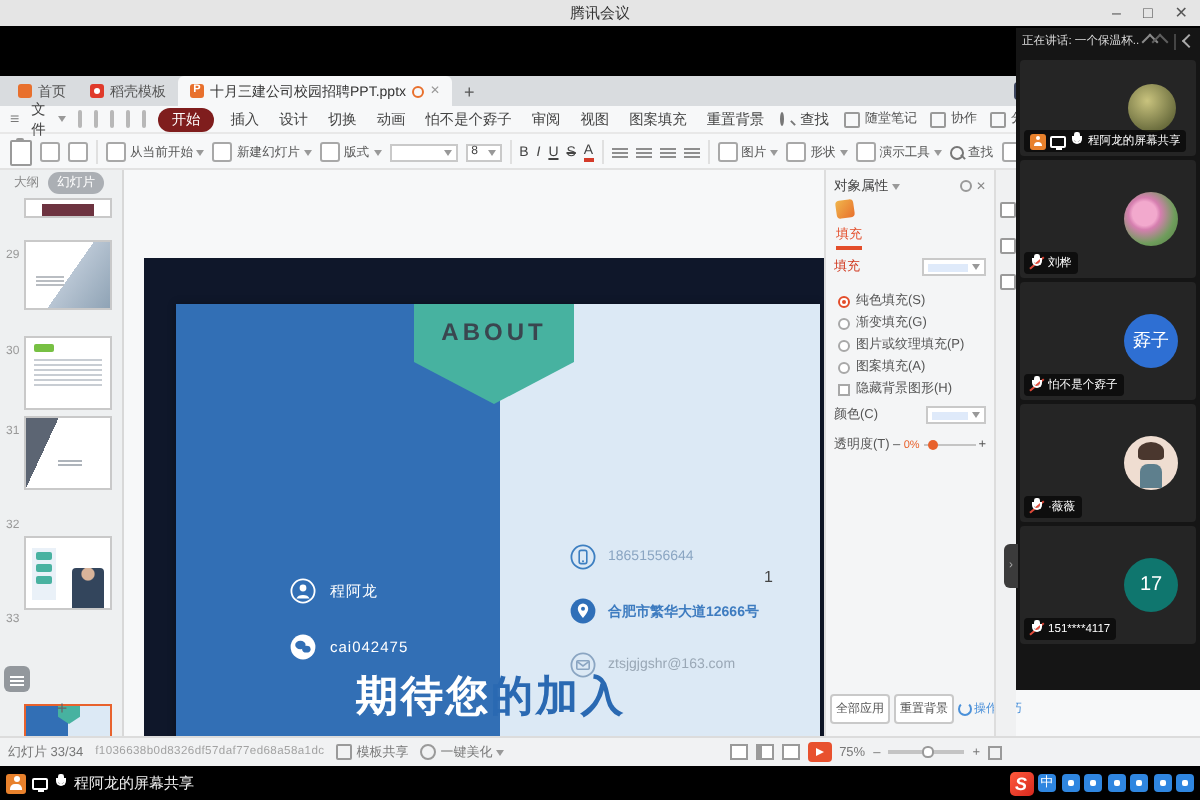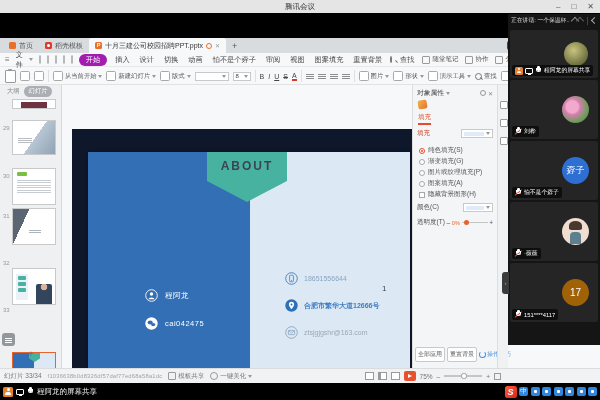--- a/index.html
+++ b/index.html
@@ -41,21 +41,21 @@
   .acct{font-size:6.5px;color:#555;}
   .vdiv{width:1px;height:9px;background:#c2c2c2;}
   .wps-ctrls{display:flex;gap:8px;font-size:7px;color:#666;}
 
   
   .menubar{position:absolute;left:0;top:15px;width:600px;height:14px;background:#f7f8f9;border-bottom:1px solid #e8e8e8;display:flex;align-items:center;gap:6px;padding:0 5px;box-sizing:border-box;font-size:7.2px;color:#444;}
   .menubar .ham{color:#777;font-size:8px;}
   .caret{display:inline-block;width:0;height:0;border-left:2.5px solid transparent;border-right:2.5px solid transparent;border-top:3px solid #999;}
   .qchip{width:7px;height:7px;border:1px solid #b8b8b8;border-radius:1px;background:#fdfdfd;}
   .menu-item{padding:1px 2px;white-space:nowrap;}
-  .menu-item.pill{background:#a21caf;color:#fff;border-radius:8px;padding:1px 7px;}
+  .menu-item.pill{background:#7f1d1d;color:#fff;border-radius:8px;padding:1px 7px;}
   .mag{position:relative;width:5px;height:5px;border:1px solid #777;border-radius:50%;}
   .mag::after{content:"";position:absolute;left:4px;top:4px;width:3px;height:1px;background:#777;transform:rotate(45deg);}
   .mb-right{margin-left:auto;display:flex;align-items:center;gap:7px;margin-right:112px;}
   .mb-act{display:flex;align-items:center;gap:2px;font-size:6.5px;color:#555;white-space:nowrap;}
   .mb-ico{width:6px;height:6px;border:1px solid #9a9a9a;border-radius:1px;}
 
   
   .toolbar{position:absolute;left:0;top:30px;width:600px;height:17px;background:#f7f8f9;border-bottom:1px solid #e2e2e2;display:flex;align-items:center;gap:4px;padding:0 5px;box-sizing:border-box;font-size:6.3px;color:#555;}
   .clip{width:9px;height:11px;border:1px solid #9a9a9a;border-radius:1px;position:relative;background:#fff;}
   .clip::before{content:"";position:absolute;left:2px;top:-2px;width:4px;height:2px;background:#9a9a9a;border-radius:1px;}
@@ -187,21 +187,21 @@
   .tile{position:relative;background:#252525;border-radius:2px;display:flex;align-items:center;justify-content:center;padding-left:43px;}
   .tile.t1{height:48px;}
   .tile.tn{height:59px;}
   .av{border-radius:50%;}
   .av.olive{width:24px;height:24px;background:radial-gradient(circle at 40% 35%,#c9c37e,#6e7040 70%,#4d5128);}
   .av.flower{width:27px;height:27px;background:radial-gradient(circle at 38% 40%,#f2a9cd 0 6px,#d67fb0 8px,#6f9d5c 15px,#507a42);}
   .av.bluetxt{width:27px;height:27px;background:#2e6fd3;color:#fff;display:flex;align-items:center;justify-content:center;font-size:9px;}
   .av.girl{width:27px;height:27px;background:#efddd1;position:relative;overflow:hidden;}
   .av.girl::before{content:"";position:absolute;left:7px;top:3px;width:13px;height:9px;border-radius:50% 50% 20% 20%;background:#4a372e;}
   .av.girl::after{content:"";position:absolute;left:8px;top:14px;width:11px;height:12px;border-radius:4px 4px 0 0;background:#5e7f8d;}
-  .av.num17{width:27px;height:27px;background:#a16207;color:#fff;display:flex;align-items:center;justify-content:center;font-size:10px;}
+  .av.num17{width:27px;height:27px;background:#0f766e;color:#fff;display:flex;align-items:center;justify-content:center;font-size:10px;}
   .vlabel{position:absolute;left:2px;bottom:2px;display:flex;align-items:center;gap:2px;background:rgba(8,8,8,.78);border-radius:2px;padding:1px 3px;max-width:84px;box-sizing:border-box;}
   .vlabel .vname{font-size:5.8px;color:#fff;white-space:nowrap;overflow:hidden;text-overflow:ellipsis;}
   .pbadge{position:relative;width:8px;height:8px;background:#e8812c;border-radius:1.5px;flex:0 0 auto;}
   .pbadge::before{content:"";position:absolute;left:2.8px;top:1.2px;width:2.4px;height:2.4px;border-radius:50%;background:#fff;}
   .pbadge::after{content:"";position:absolute;left:1.6px;top:4.4px;width:4.8px;height:2.6px;border-radius:2.4px 2.4px 0 0;background:#fff;}
   .monitor{position:relative;width:8px;height:6px;border:1px solid #fff;border-radius:1px;box-sizing:border-box;flex:0 0 auto;}
   .monitor::after{content:"";position:absolute;left:2px;bottom:-2px;width:2.5px;height:1.4px;background:#fff;}
   .mic{position:relative;width:7px;height:9px;flex:0 0 auto;}
   .mic::before{content:"";position:absolute;left:2.3px;top:0;width:2.4px;height:4.6px;border-radius:1.2px;background:#fff;}
   .mic::after{content:"";position:absolute;left:1.1px;top:2.2px;width:4.6px;height:3.4px;border:.9px solid #fff;border-top:none;border-radius:0 0 2.5px 2.5px;box-sizing:border-box;}
@@ -463,20 +463,23 @@
             <svg class="cicon" width="13" height="13" viewBox="0 0 13 13">
                 <circle cx="6.5" cy="6.5" r="5.8" fill="none" stroke="#8aa5c2" stroke-width="0.9"></circle>
                 <rect x="3.4" y="4.4" width="6.2" height="4.2" rx="0.5" fill="none" stroke="#8aa5c2" stroke-width="0.8"></rect>
                 <path d="M3.6 4.8l2.9 2.2 2.9-2.2" fill="none" stroke="#8aa5c2" stroke-width="0.8"></path>
               </svg>
             <span class="rtext mail-t">ztsjgjgshr@163.com</span>
           </div>
 
           <span class="typed">1</span>
 
+          <div class="headline">
+            <span class="hl-w">期待您</span><span class="hl-b">的加入</span>
+          </div>
         </div>
 
         <div class="notesbar">
           <span class="note-ico"></span>
           <span class="ph">单击此处添加备注</span>
         </div>
       </div>
 
       <div class="panel">
         <div class="prow p-title">

